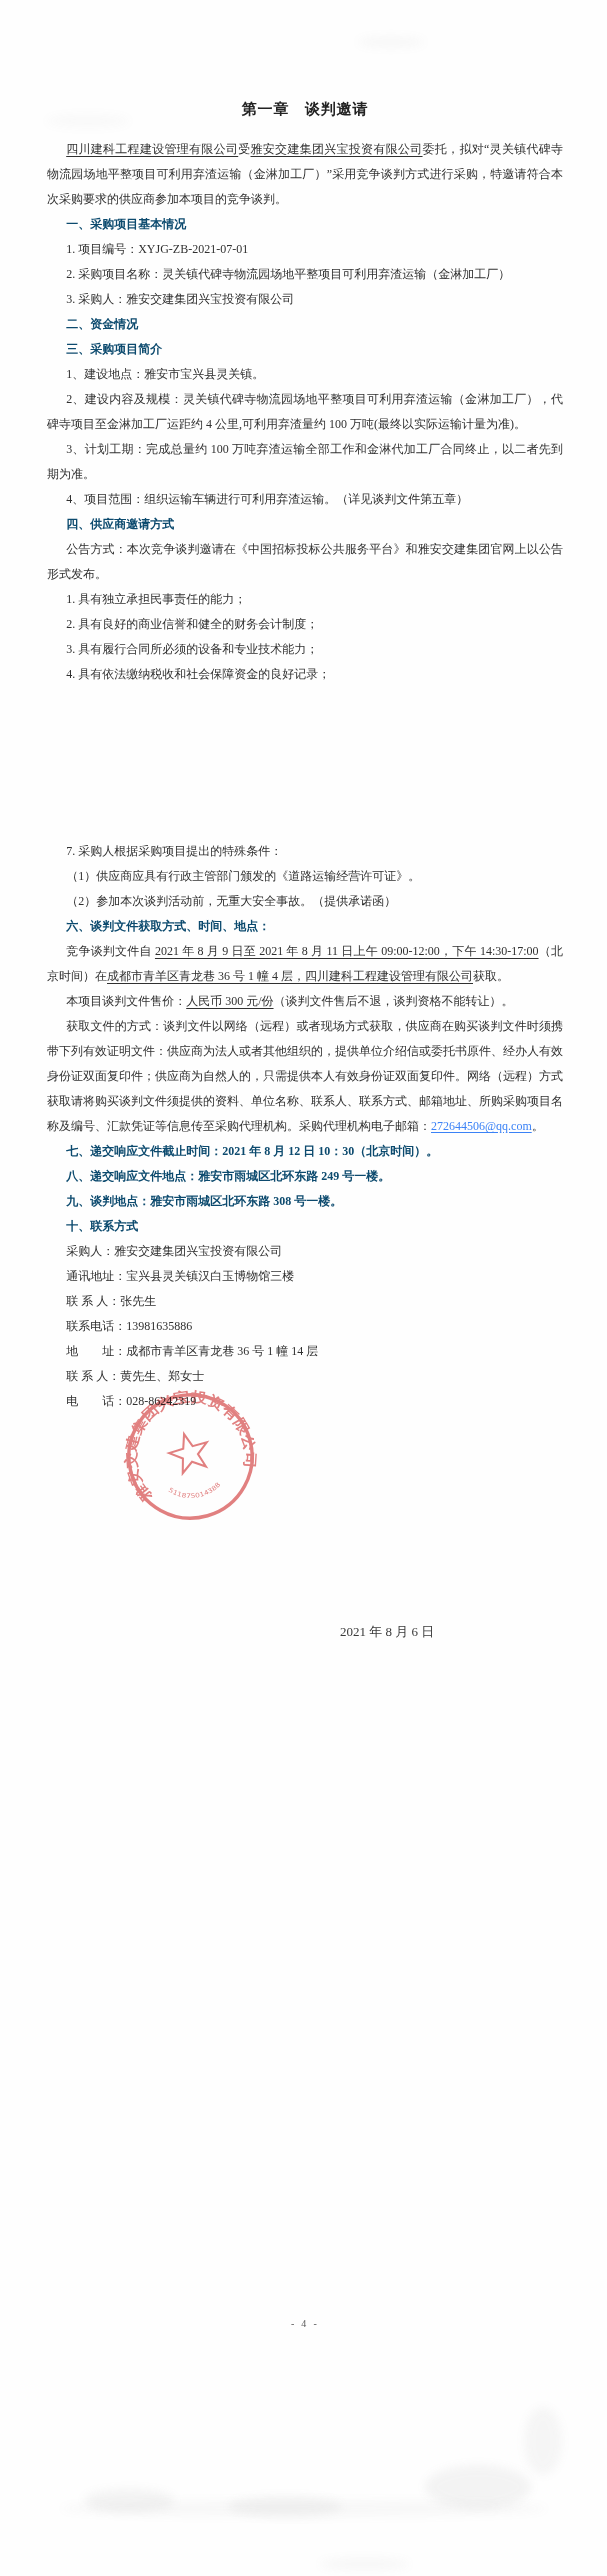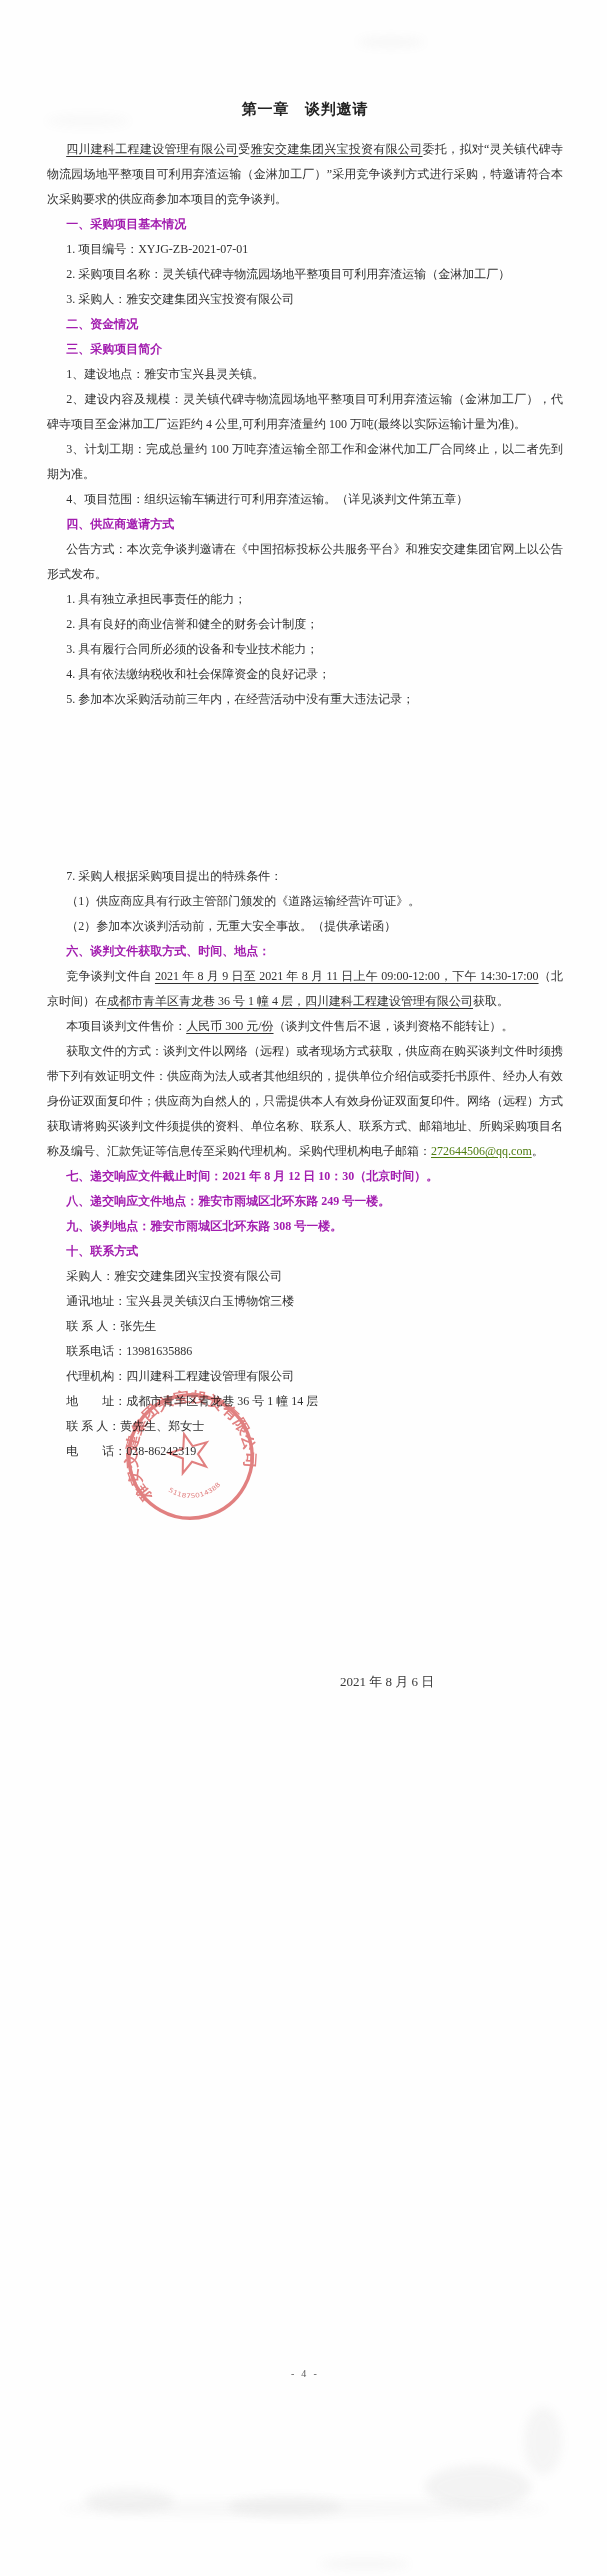--- a/index.html
+++ b/index.html
@@ -16,23 +16,23 @@
     font-size:12px;line-height:25px;
     text-align:justify;
   }
   .content p{margin:0;text-indent:1.6em;}
   .title{
     margin:0;margin-top:96px;margin-bottom:15px;
     font-size:15px;line-height:26px;font-weight:bold;
     text-align:center;text-indent:0;color:#222;
     letter-spacing:0.8px;
   }
-  .hd{font-weight:bold;color:#a21caf;}
+  .hd{font-weight:bold;color:#0c4a6e;}
   .u{text-decoration:underline;text-underline-offset:3px;text-decoration-thickness:0.8px;}
-  .link{color:#4d7c0f;text-decoration:underline;text-underline-offset:2.3px;cursor:pointer;}
+  .link{color:#3b82f6;text-decoration:underline;text-underline-offset:2.3px;cursor:pointer;}
   .gap-pagebreak{height:152px;}
   .gap-date{height:205px;}
   .gap-footer{height:667px;}
   .date-line{text-indent:0 !important;text-align:center;transform:translateX(82px);font-size:13px;color:#3a3a3a;}
   .page-no{text-indent:0 !important;text-align:center;font-size:10px;color:#5a5a5a;letter-spacing:2.3px;}
   
   .stamp{
     position:absolute;left:122px;top:1388px;width:137px;height:137px;
     opacity:0.74;mix-blend-mode:multiply;pointer-events:none;
   }
@@ -70,21 +70,20 @@
     <p>3、计划工期：完成总量约 100 万吨弃渣运输全部工作和金淋代加工厂合同终止，以二者先到期为准。</p>
     <p>4、项目范围：组织运输车辆进行可利用弃渣运输。（详见谈判文件第五章）</p>
 
     <p class="hd">四、供应商邀请方式</p>
     <p>公告方式：本次竞争谈判邀请在《中国招标投标公共服务平台》和雅安交建集团官网上以公告形式发布。</p>
 
     <p>1. 具有独立承担民事责任的能力；</p>
     <p>2. 具有良好的商业信誉和健全的财务会计制度；</p>
     <p>3. 具有履行合同所必须的设备和专业技术能力；</p>
     <p>4. 具有依法缴纳税收和社会保障资金的良好记录；</p>
-    <p>5. 参加本次采购活动前三年内，在经营活动中没有重大违法记录；</p>
 
     <div class="gap-pagebreak"></div>
 
     <p>7. 采购人根据采购项目提出的特殊条件：</p>
     <p>（1）供应商应具有行政主管部门颁发的《道路运输经营许可证》。</p>
     <p>（2）参加本次谈判活动前，无重大安全事故。（提供承诺函）</p>
 
     <p class="hd">六、谈判文件获取方式、时间、地点：</p>
     <p><span>竞争谈判文件自 </span><span class="u">2021 年 8 月 9 日至 2021 年 8 月 11 日上午 09:00-12:00，下午 14:30-17:00</span><span>（北京时间）在</span><span class="u">成都市青羊区青龙巷 36 号 1 幢 4 层，四川建科工程建设管理有限公司</span><span>获取。</span></p>
     <p><span>本项目谈判文件售价：</span><span class="u">人民币 300 元/份</span><span>（谈判文件售后不退，谈判资格不能转让）。</span></p>
@@ -92,21 +91,20 @@
 
     <p class="hd">七、递交响应文件截止时间：2021 年 8 月 12 日 10：30（北京时间）。</p>
     <p class="hd">八、递交响应文件地点：雅安市雨城区北环东路 249 号一楼。</p>
     <p class="hd">九、谈判地点：雅安市雨城区北环东路 308 号一楼。</p>
     <p class="hd">十、联系方式</p>
 
     <p>采购人：雅安交建集团兴宝投资有限公司</p>
     <p>通讯地址：宝兴县灵关镇汉白玉博物馆三楼</p>
     <p>联 系 人：张先生</p>
     <p>联系电话：13981635886</p>
-    <p>代理机构：四川建科工程建设管理有限公司</p>
     <p>地　　址：成都市青羊区青龙巷 36 号 1 幢 14 层</p>
     <p>联 系 人：黄先生、郑女士</p>
     <p>电　　话：028-86242319</p>
 
     <div class="gap-date"></div>
     <p class="date-line">2021 年 8 月 6 日</p>
 
     <div class="gap-footer"></div>
     <p class="page-no">- 4 -</p>
   </div>

